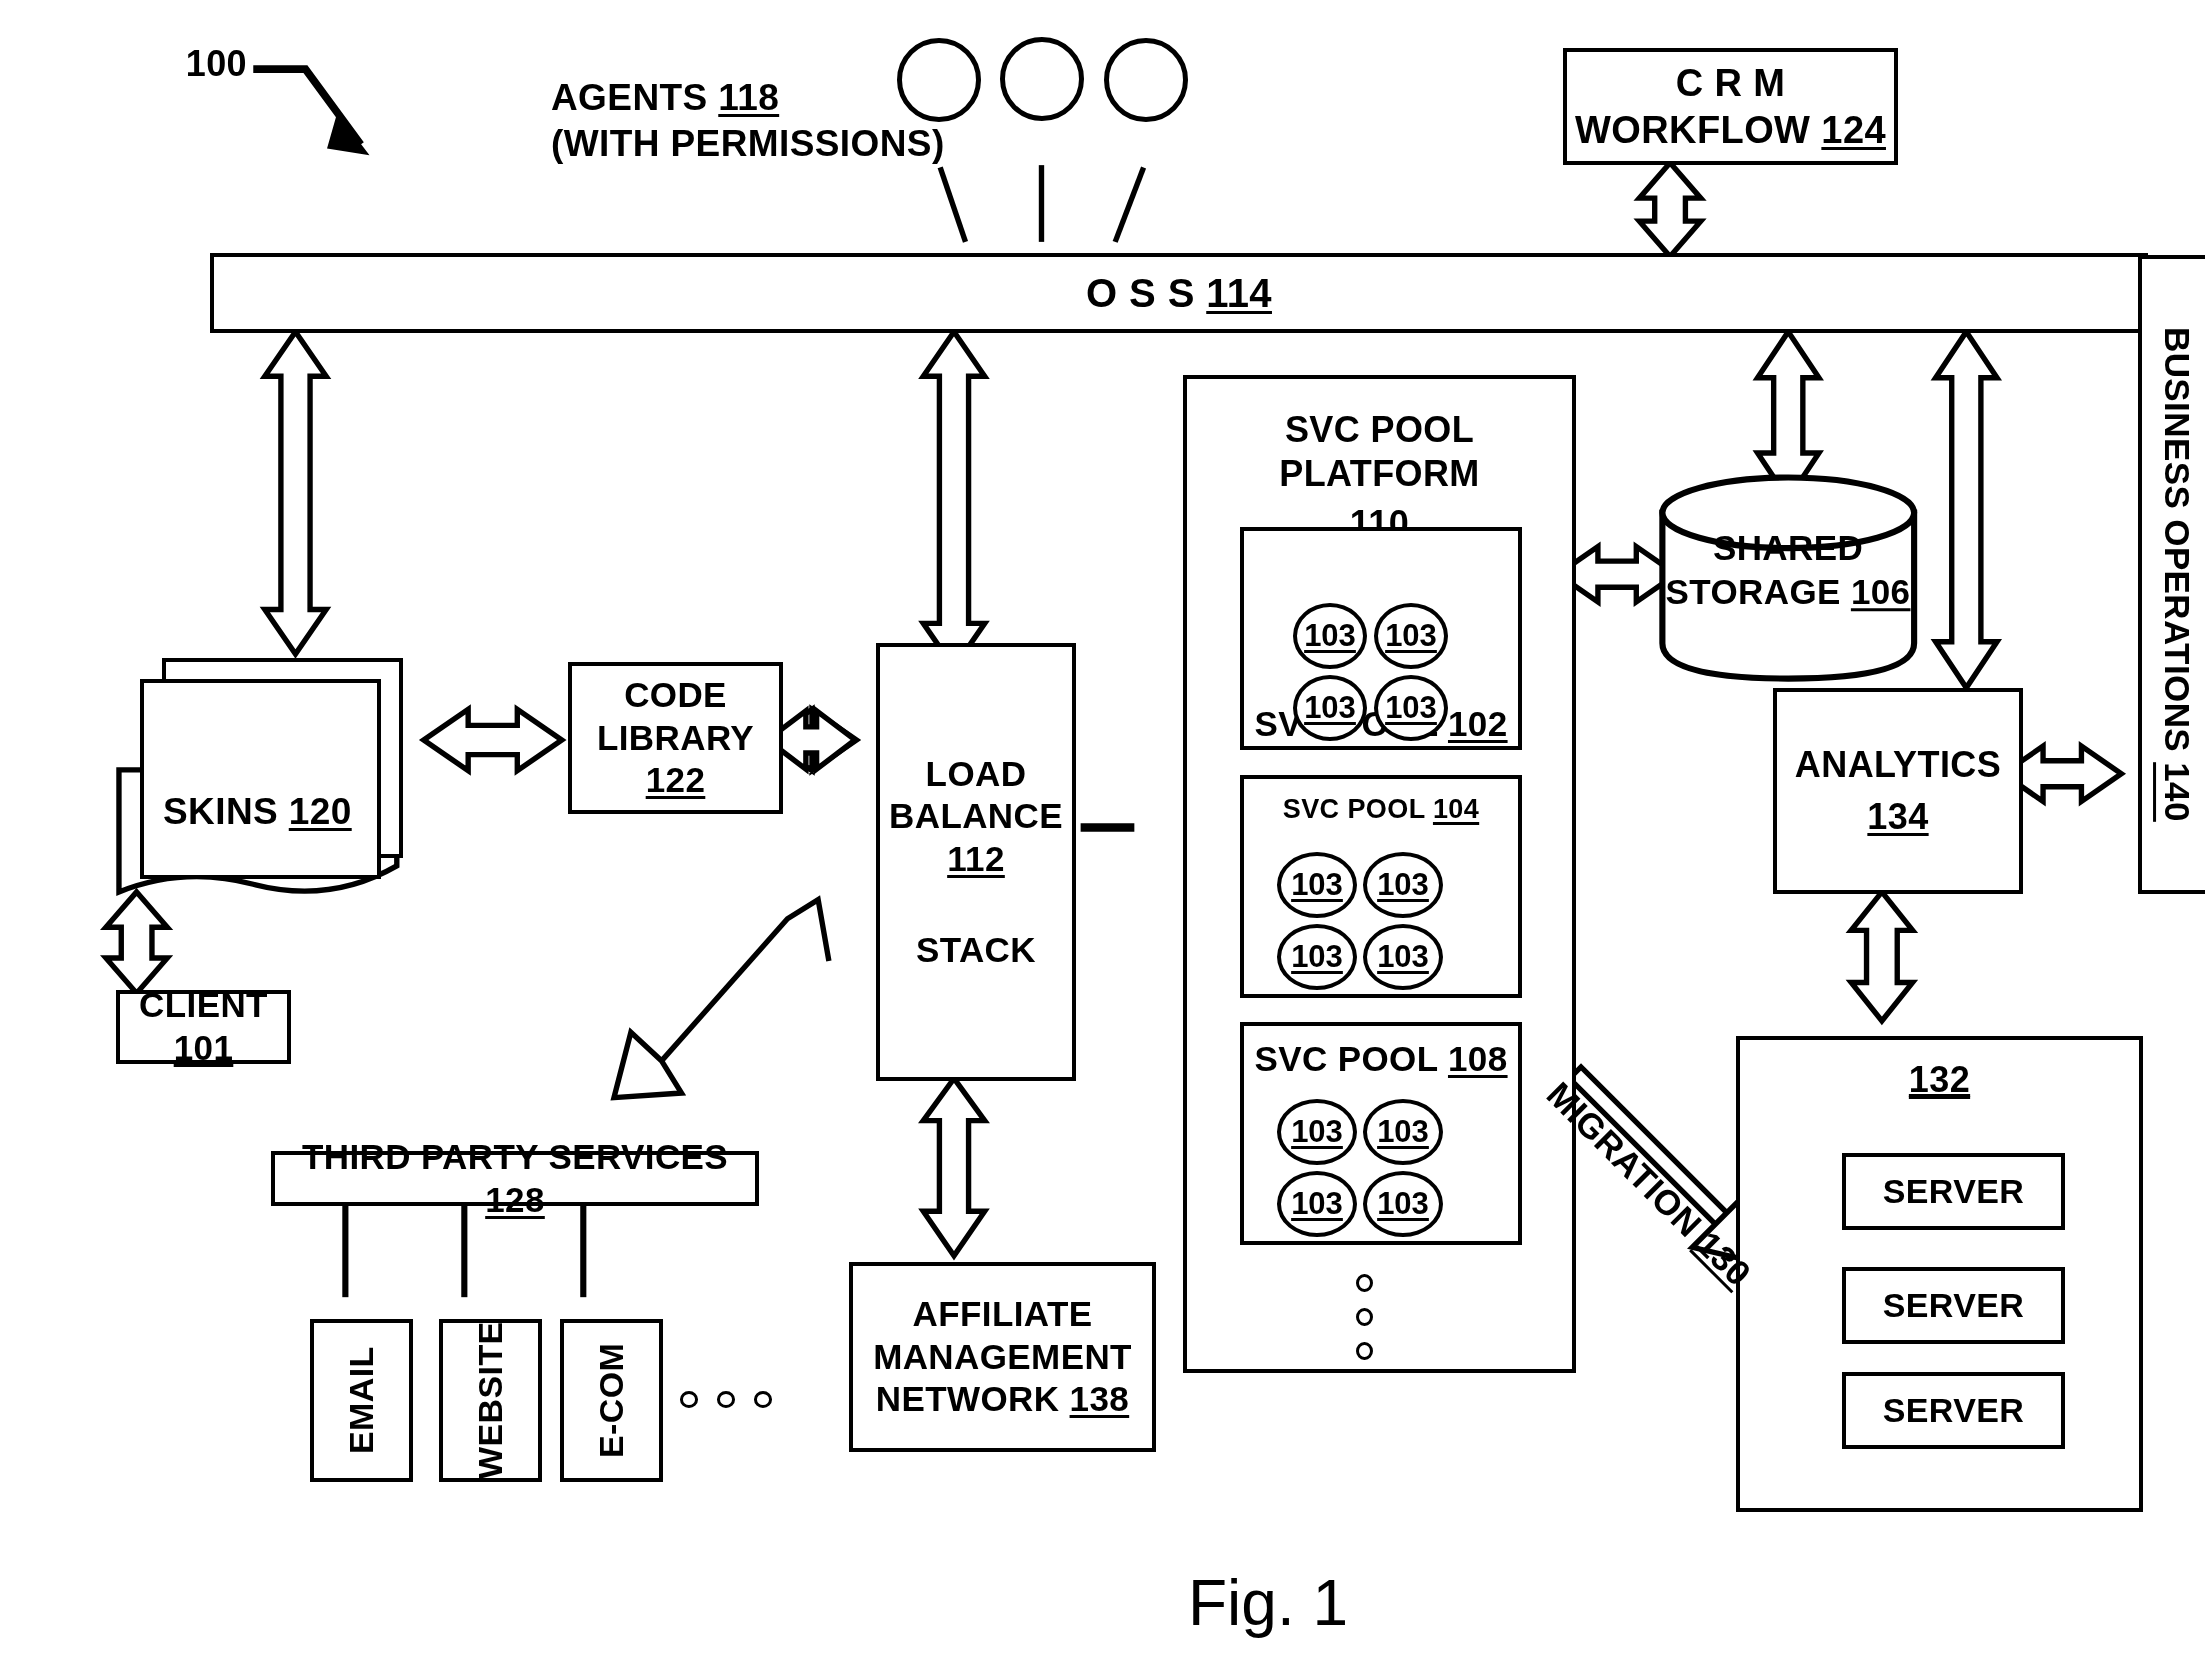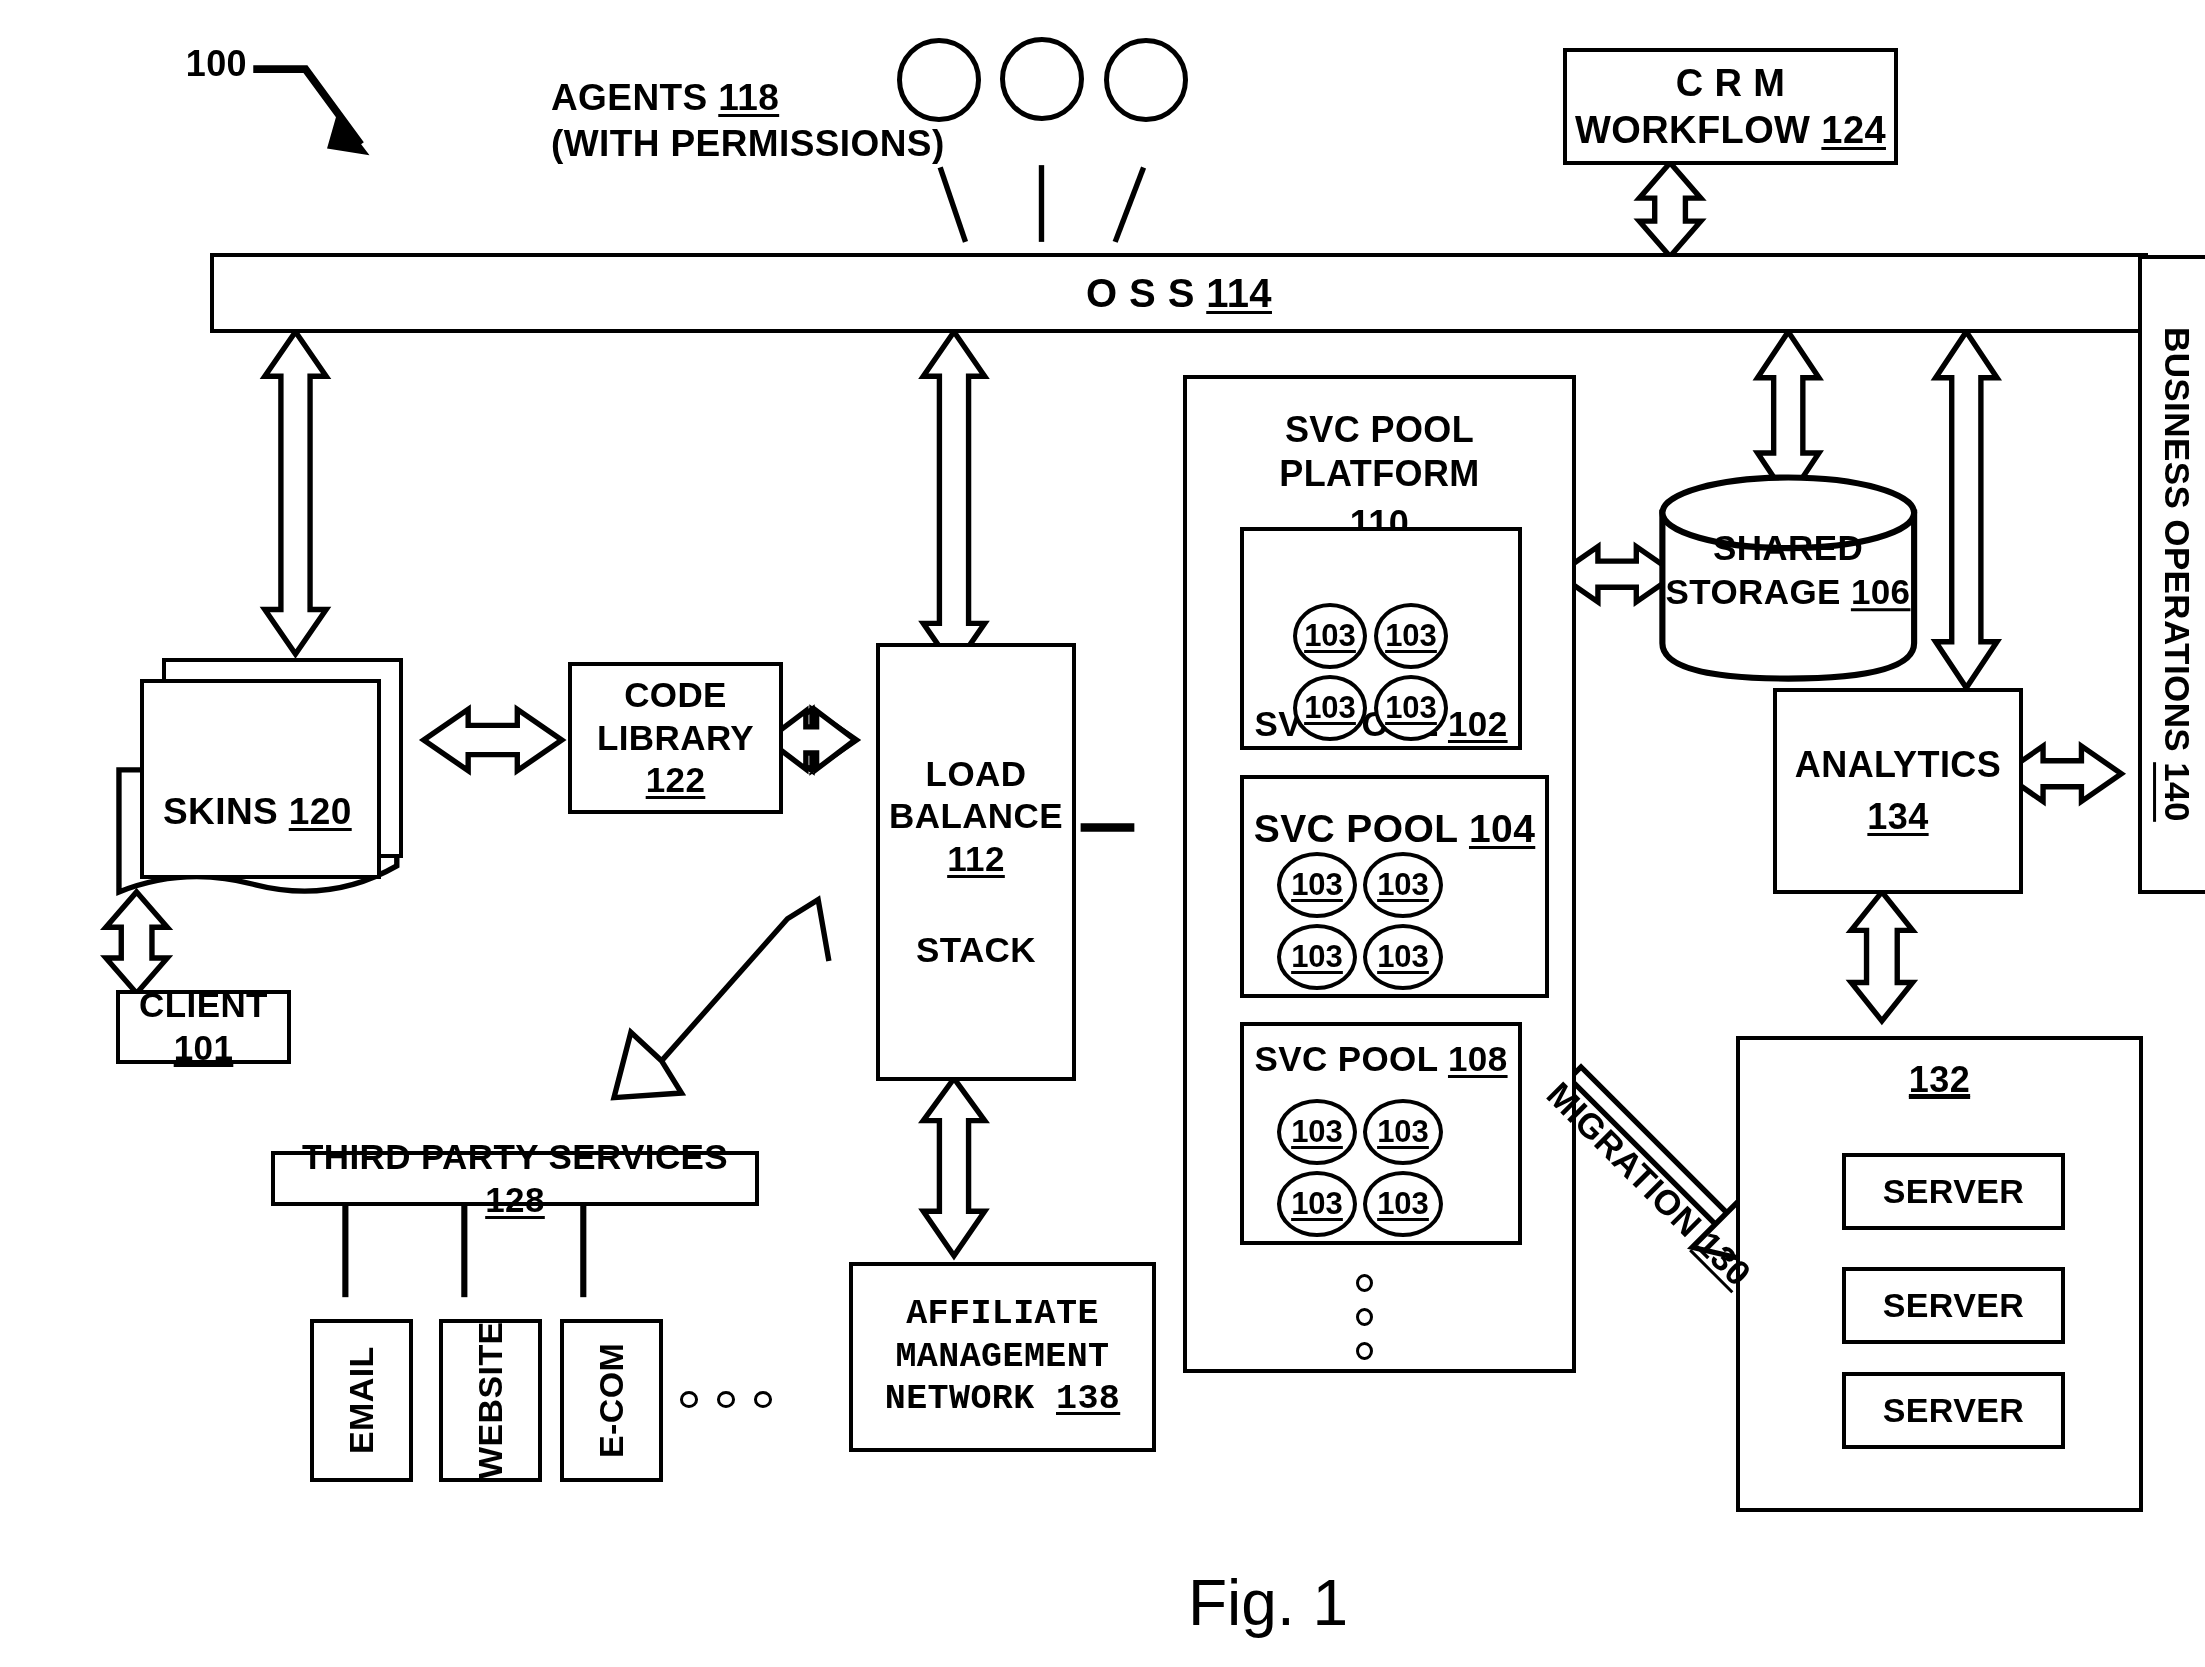--- a/index.html
+++ b/index.html
@@ -210,21 +210,21 @@
   <div class="pool-node" style="left:1374px; top:603px; width:74px; height:66px; font-size:31px;">
       <span class="u">103</span>
     </div>
   <div class="pool-node" style="left:1293px; top:675px; width:74px; height:66px; font-size:31px;">
       <span class="u">103</span>
     </div>
   <div class="pool-node" style="left:1374px; top:675px; width:74px; height:66px; font-size:31px;">
       <span class="u">103</span>
     </div>
 
-  <div class="box" style="left:1222px; top:775px; width:309px; height:223px; justify-content:flex-start; padding-top:26px; font-size:39px;">
+  <div class="box" style="left:1222px; top:775px; width:282px; height:223px; justify-content:flex-start; padding-top:14px; font-size:27px;">
     <span class="lbl"><span>SVC POOL </span><span class="u">104</span></span>
   </div>
   <div class="pool-node" style="left:1277px; top:852px; width:80px; height:66px; font-size:31px;">
       <span class="u">103</span>
     </div>
   <div class="pool-node" style="left:1363px; top:852px; width:80px; height:66px; font-size:31px;">
       <span class="u">103</span>
     </div>
   <div class="pool-node" style="left:1277px; top:924px; width:80px; height:66px; font-size:31px;">
       <span class="u">103</span>
@@ -315,21 +315,21 @@
     <span>WEBSITE</span>
   </div>
   <div class="box vert-ccw" style="left:542px; top:1319px; width:103px; height:163px; font-size:34px;">
     <span>E-COM</span>
   </div>
 
   <div class="dot" style="left:680px; top:1391px; width:18.4px; height:17px;"></div>
   <div class="dot" style="left:717px; top:1391px; width:18.4px; height:17px;"></div>
   <div class="dot" style="left:754px; top:1391px; width:18.4px; height:17px;"></div>
 
-  <div class="box" style="left:831px; top:1262px; width:307px; height:190px; font-size:35px;font-family:Liberation Mono, monospace;">
+  <div class="box" style="left:831px; top:1262px; width:307px; height:190px; font-size:35px;">
     <span class="lbl">AFFILIATE</span>
     <span class="lbl">MANAGEMENT</span>
     <span class="lbl"><span>NETWORK </span><span class="u">138</span></span>
   </div>
 
   <div class="fig-caption" style="left:1188px; top:1566px; font-size:64px;">
     <span>Fig. 1</span>
   </div>
 
 </div>

